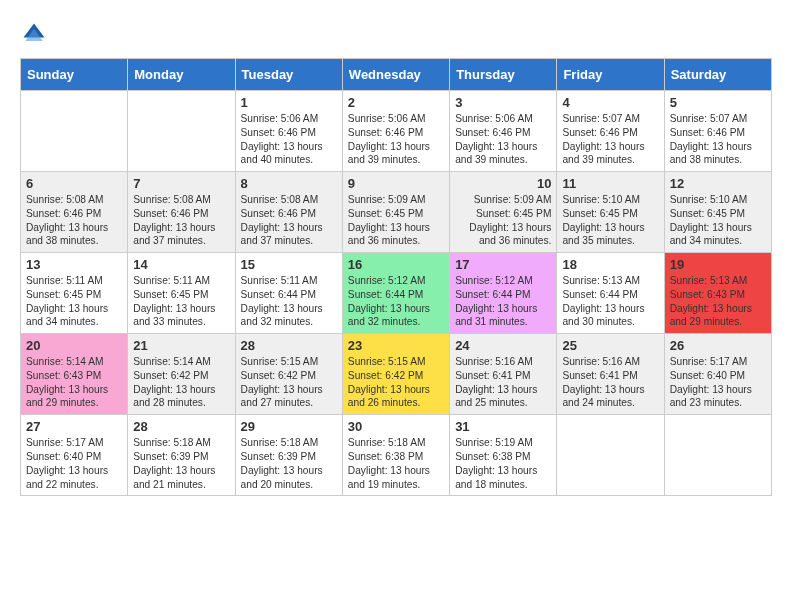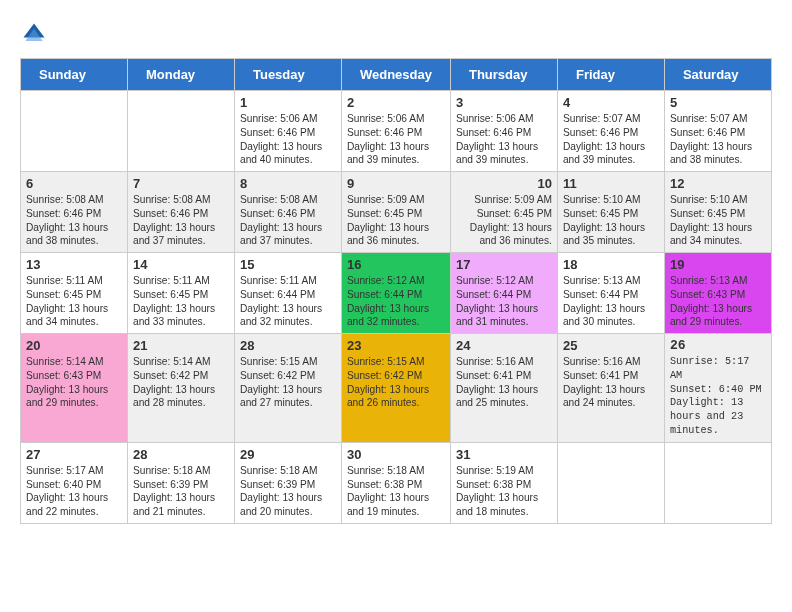--- a/index.html
+++ b/index.html
@@ -57,21 +57,21 @@
     .calendar {
       width: 100%;
       border-collapse: collapse;
       border: 1px solid #ccc;
     }
     .calendar th {
       background: #2e75c9;
       color: #fff;
       font-size: 13px;
       font-weight: bold;
-      padding: 8px 18px;
+      padding: 8px 6px;
       text-align: left;
       border: 1px solid #ccc;
     }
     .calendar td {
       vertical-align: top;
       border: 1px solid #ccc;
       padding: 4px 5px;
       width: 107px;
       min-height: 80px;
       font-size: 10.5px;
@@ -224,39 +224,39 @@
           <div class="cell-content" style="white-space: pre-line;">Sunrise: 5:11 AM
 Sunset: 6:45 PM
 Daylight: 13 hours and 33 minutes.</div>
         </td>
         <td style="background: rgb(255, 255, 255);">
           <span class="day-num">15</span>
           <div class="cell-content" style="white-space: pre-line;">Sunrise: 5:11 AM
 Sunset: 6:44 PM
 Daylight: 13 hours and 32 minutes.</div>
         </td>
-        <td style="background: #22c55e;">
+        <td style="background: #86efac;">
           <span class="day-num">16</span>
           <div class="cell-content" style="white-space: pre-line;">Sunrise: 5:12 AM
 Sunset: 6:44 PM
 Daylight: 13 hours and 32 minutes.</div>
         </td>
         <td style="background: #f0abfc;">
           <span class="day-num">17</span>
           <div class="cell-content" style="white-space: pre-line;">Sunrise: 5:12 AM
 Sunset: 6:44 PM
 Daylight: 13 hours and 31 minutes.</div>
         </td>
         <td style="background: rgb(255, 255, 255); margin-top: 25px;">
           <span class="day-num">18</span>
           <div class="cell-content" style="white-space: pre-line;">Sunrise: 5:13 AM
 Sunset: 6:44 PM
 Daylight: 13 hours and 30 minutes.</div>
         </td>
-        <td style="background: #d946ef;">
+        <td style="background: #ef4444;">
           <span class="day-num">19</span>
           <div class="cell-content" style="white-space: pre-line;">Sunrise: 5:13 AM
 Sunset: 6:43 PM
 Daylight: 13 hours and 29 minutes.</div>
         </td>
       </tr>
       <tr class="row-even">
         <td style="background: #f9a8d4;">
           <span class="day-num">20</span>
           <div class="cell-content" style="white-space: pre-line;">Sunrise: 5:14 AM
@@ -268,39 +268,39 @@
           <div class="cell-content" style="white-space: pre-line;">Sunrise: 5:14 AM
 Sunset: 6:42 PM
 Daylight: 13 hours and 28 minutes.</div>
         </td>
         <td style="background: rgb(239, 239, 239);">
           <span class="day-num">28</span>
           <div class="cell-content" style="white-space: pre-line;">Sunrise: 5:15 AM
 Sunset: 6:42 PM
 Daylight: 13 hours and 27 minutes.</div>
         </td>
-        <td style="background: #eab308;">
+        <td style="background: #fde047;">
           <span class="day-num">23</span>
           <div class="cell-content" style="white-space: pre-line;">Sunrise: 5:15 AM
 Sunset: 6:42 PM
 Daylight: 13 hours and 26 minutes.</div>
         </td>
         <td style="background: rgb(239, 239, 239);">
           <span class="day-num">24</span>
           <div class="cell-content" style="white-space: pre-line;">Sunrise: 5:16 AM
 Sunset: 6:41 PM
 Daylight: 13 hours and 25 minutes.</div>
         </td>
         <td style="background: rgb(239, 239, 239);">
           <span class="day-num">25</span>
           <div class="cell-content" style="white-space: pre-line;">Sunrise: 5:16 AM
 Sunset: 6:41 PM
 Daylight: 13 hours and 24 minutes.</div>
         </td>
-        <td style="background: rgb(239, 239, 239); font-family: Liberation Mono, monospace;">
+        <td style="background: rgb(239, 239, 239);">
           <span class="day-num">26</span>
           <div class="cell-content" style="white-space: pre-line;">Sunrise: 5:17 AM
 Sunset: 6:40 PM
 Daylight: 13 hours and 23 minutes.</div>
         </td>
       </tr>
       <tr class="row-odd">
         <td style="background: rgb(255, 255, 255);">
           <span class="day-num">27</span>
           <div class="cell-content" style="white-space: pre-line;">Sunrise: 5:17 AM

